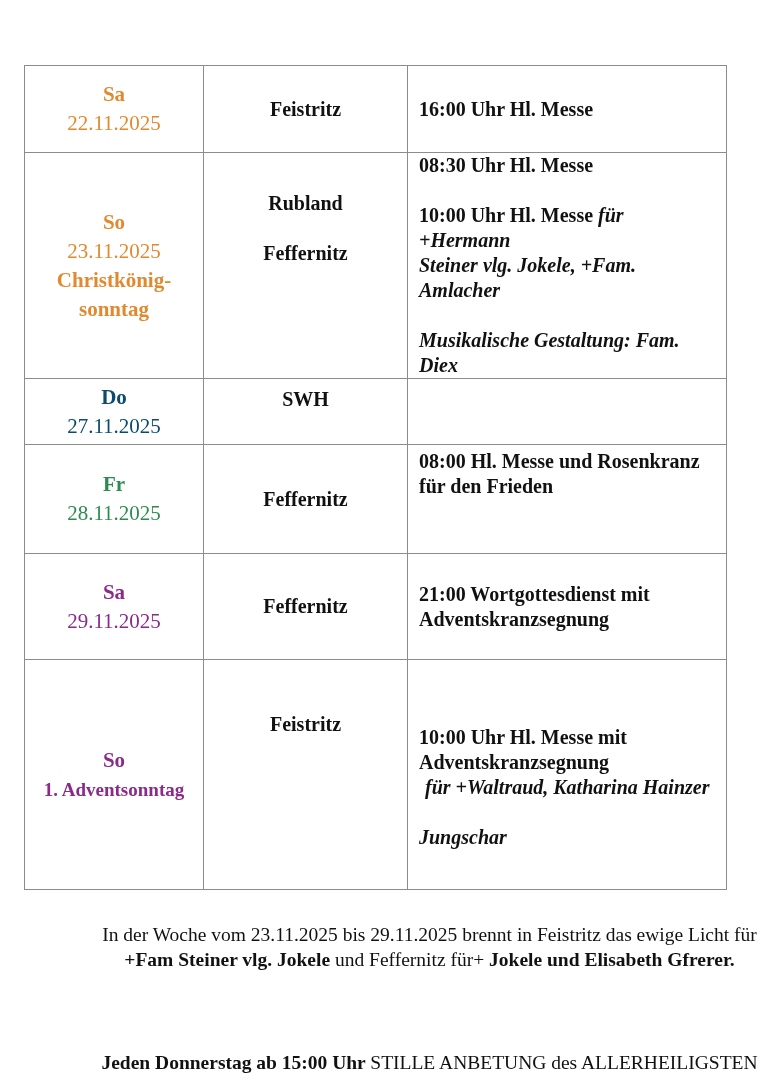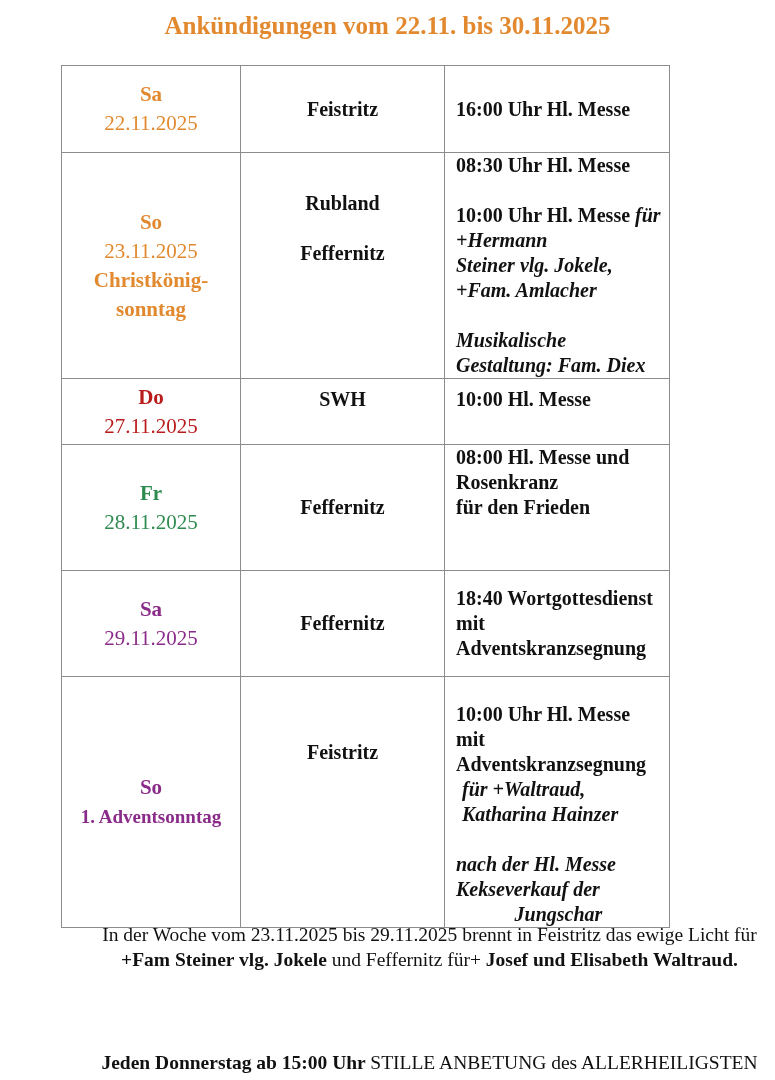--- a/index.html
+++ b/index.html
@@ -11,25 +11,24 @@
     color:#111111;
     overflow:hidden;
   }
   .title{
     position:absolute;top:12px;left:0;width:775px;
     text-align:center;
     font-size:25px;font-weight:700;
     letter-spacing:0px;
   }
   .ann-table{
-    position:absolute;left:24px;top:65px;width:609px;
+    position:absolute;left:24px;top:65px;width:703px;
     border:1px solid #8c8c8c;
     box-sizing:border-box;
     background:#ffffff;
-    margin-left:37px;
   }
   .row{display:flex;border-bottom:1px solid #8c8c8c;box-sizing:border-box;}
   .row:last-child{border-bottom:none;}
   .cell{
     box-sizing:border-box;
     display:flex;flex-direction:column;justify-content:center;
     border-right:1px solid #8c8c8c;
   }
   .cell:last-child{border-right:none;}
   .date-cell{
@@ -40,38 +39,37 @@
     width:204px;text-align:center;
     font-size:20px;line-height:25px;font-weight:700;
   }
   .info-cell{
     flex:1;text-align:left;
     font-size:20px;line-height:25px;
     padding-left:11px;padding-right:8px;
   }
   .dline{min-height:29px;}
   .line{min-height:25px;}
-  .line.center{text-align:center;}
+  .line.center{}
   .line.indent{padding-left:6px;}
   .b{font-weight:700;}
   .i{font-style:italic;font-weight:bold;}
   .small{font-size:19px;}
   .footer-para{
     position:absolute;left:0;width:775px;
     text-align:center;
     font-size:19.5px;line-height:25px;padding-left:42px;
   }
   .para-licht{top:922px;}
   .para-anbetung{top:1050px;text-align:center;}
 </style>
 </head>
 <body>
 
 <div class="page">
-  <div class="title" style="color: rgb(226, 137, 47);">Ankündigungen vom 22.11. bis 30.11.2025</div>
   <div class="ann-table" id="ann-table">
       <div class="row" style="min-height: 87px;">
         <div class="cell date-cell" style="color: rgb(226, 137, 47);">
           <div class="dline"><span class="b ">Sa</span></div>
           <div class="dline"><span class="">22.11.2025</span></div>
         </div>
         <div class="cell place-cell">
           <div class="line"><span class="b ">Feistritz</span></div>
         </div>
         <div class="cell info-cell">
@@ -96,30 +94,29 @@
         <div class="cell info-cell">
           <div class="line"><span class="b ">08:30 Uhr Hl. Messe</span></div>
           <div class="line"></div>
           <div class="line"><span class="b ">10:00 Uhr Hl. Messe </span><span class="i ">für +Hermann</span></div>
           <div class="line"><span class="i ">Steiner vlg. Jokele, +Fam. Amlacher</span></div>
           <div class="line"></div>
           <div class="line"><span class="i ">Musikalische Gestaltung: Fam. Diex</span></div>
         </div>
       </div>
       <div class="row" style="min-height: 66px;">
-        <div class="cell date-cell" style="color: #b91c1c;">
+        <div class="cell date-cell" style="color: #0c4a6e;">
           <div class="dline"><span class="b ">Do</span></div>
           <div class="dline"><span class="">27.11.2025</span></div>
         </div>
         <div class="cell place-cell">
           <div class="line"><span class="b ">SWH</span></div>
           <div class="line"></div>
         </div>
         <div class="cell info-cell">
-          <div class="line"><span class="b ">10:00 Hl. Messe</span></div>
           <div class="line"></div>
         </div>
       </div>
       <div class="row" style="min-height: 109px;">
         <div class="cell date-cell" style="color: rgb(46, 139, 80);">
           <div class="dline"><span class="b ">Fr</span></div>
           <div class="dline"><span class="">28.11.2025</span></div>
         </div>
         <div class="cell place-cell">
           <div class="line"><span class="b ">Feffernitz</span></div>
@@ -133,21 +130,21 @@
       </div>
       <div class="row" style="min-height: 106px;">
         <div class="cell date-cell" style="color: rgb(138, 43, 138);">
           <div class="dline"><span class="b ">Sa</span></div>
           <div class="dline"><span class="">29.11.2025</span></div>
         </div>
         <div class="cell place-cell">
           <div class="line"><span class="b ">Feffernitz</span></div>
         </div>
         <div class="cell info-cell">
-          <div class="line"><span class="b ">18:40 Wortgottesdienst mit</span></div>
+          <div class="line"><span class="b ">21:00 Wortgottesdienst mit</span></div>
           <div class="line"><span class="b ">Adventskranzsegnung</span></div>
         </div>
       </div>
       <div class="row" style="min-height: 229px;">
         <div class="cell date-cell" style="color: rgb(138, 43, 138);">
           <div class="dline"><span class="b ">So</span></div>
           <div class="dline"><span class="b small">1. Adventsonntag</span></div>
         </div>
         <div class="cell place-cell">
           <div class="line"></div>
@@ -157,26 +154,25 @@
           <div class="line"></div>
           <div class="line"></div>
           <div class="line"></div>
         </div>
         <div class="cell info-cell">
           <div class="line"></div>
           <div class="line"><span class="b ">10:00 Uhr Hl. Messe mit</span></div>
           <div class="line"><span class="b ">Adventskranzsegnung</span></div>
           <div class="line indent"><span class="i ">für +Waltraud, Katharina Hainzer</span></div>
           <div class="line"></div>
-          <div class="line"><span class="b i ">nach der Hl. Messe Kekseverkauf der</span></div>
           <div class="line center"><span class="b i ">Jungschar</span></div>
         </div>
       </div>
     </div>
   <div class="footer-para para-licht" id="para-licht">
       <div class="line"><span class="">In der Woche vom 23.11.2025 bis 29.11.2025 brennt in Feistritz das ewige Licht für</span></div>
-      <div class="line"><span class="b ">+Fam Steiner vlg. Jokele</span><span class=""> und Feffernitz für+ </span><span class="b ">Josef und Elisabeth Waltraud.</span></div>
+      <div class="line"><span class="b ">+Fam Steiner vlg. Jokele</span><span class=""> und Feffernitz für+ </span><span class="b ">Jokele und Elisabeth Gfrerer.</span></div>
     </div>
   <div class="footer-para para-anbetung" id="para-anbetung">
       <div class="line"><span class="b ">Jeden Donnerstag ab 15:00 Uhr </span><span class="">STILLE ANBETUNG des ALLERHEILIGSTEN</span></div>
       <div class="line"><span class="">in der Kirche Feffernitz.</span></div>
     </div>
 </div>
 
 </body></html>

